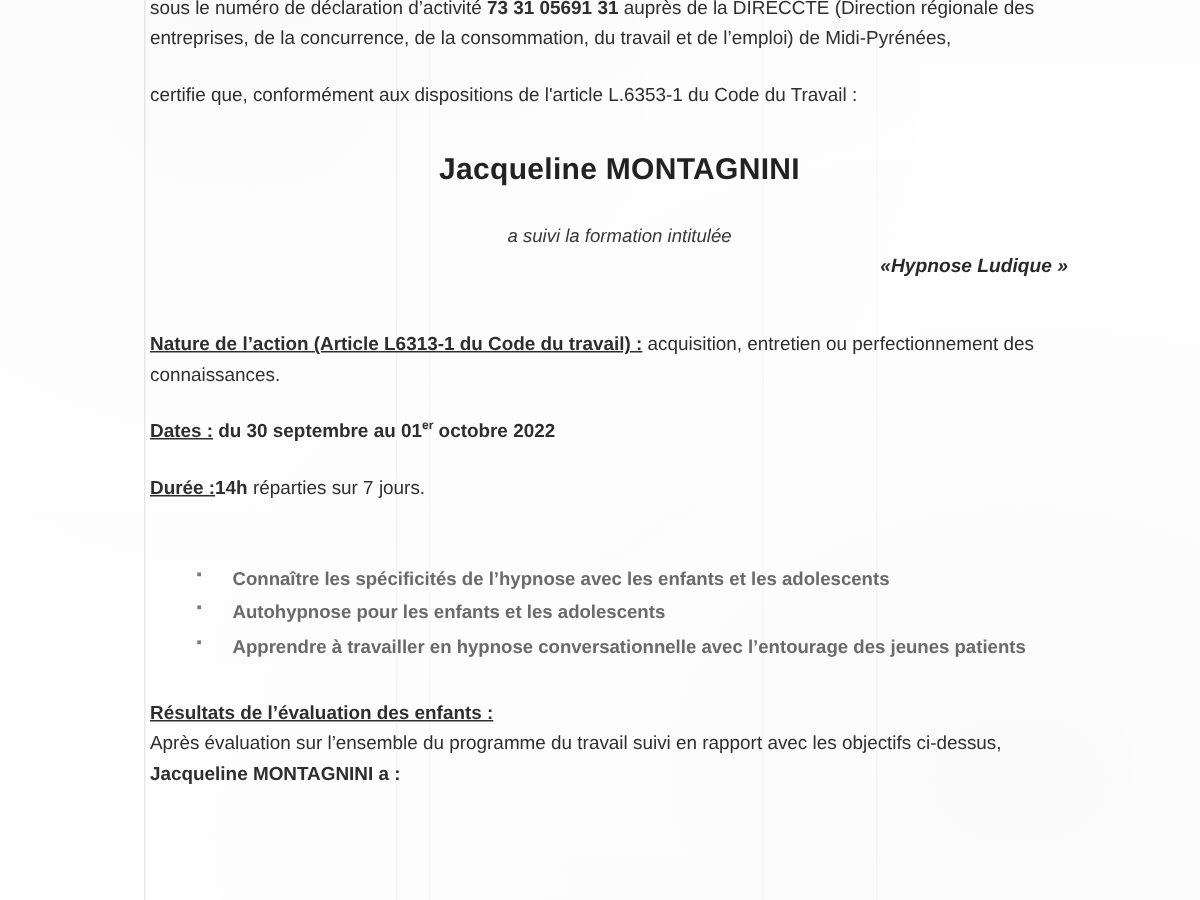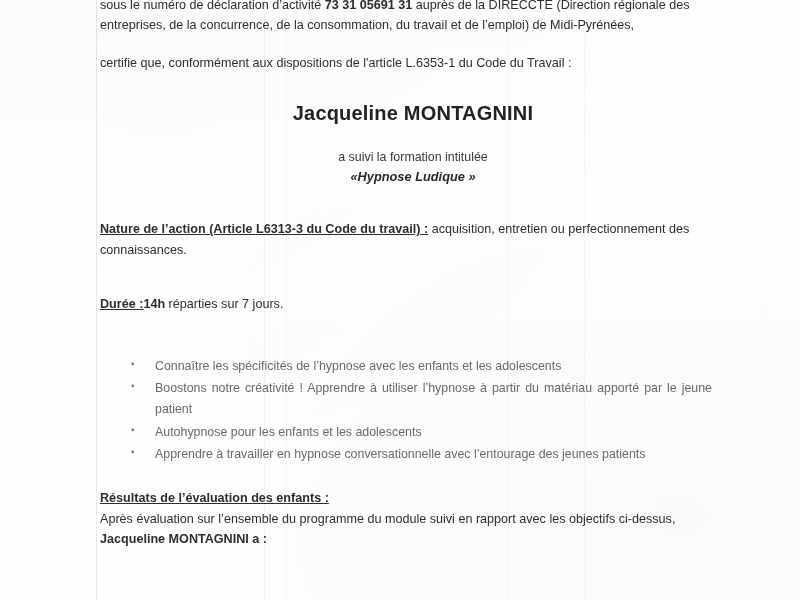--- a/index.html
+++ b/index.html
@@ -75,40 +75,43 @@
   }
 
   .centered {
     text-align: center;
     padding-left: 14px;
   }
   .course-subtitle {
     font-weight: bold;
     font-style: italic;
     font-size: 12.8px;
+    text-align: right;
   }
   .course-intro {
     font-size: 12.4px;
     color: #3a3a3a;
+    font-style: italic;
   }
 
   
   #objectives-list {
     list-style: none;
     margin: 7px 0 0 0;
     padding: 0 0 0 31px;
     color: #6a6a6a;
     font-size: 12.4px;
     line-height: 1.72;
   }
   #objectives-list li {
     position: relative;
     padding-left: 24px;
     text-align: justify;
     margin-bottom: 1px;
+    font-weight: bold;
   }
   #objectives-list li::before {
     content: "\25AA";
     position: absolute;
     left: 0;
     top: -1px;
     font-size: 10px;
     color: #7b7b7b;
   }
 
@@ -154,50 +157,52 @@
 
     <div class="spacer-md"></div>
 
     <p class="centered course-intro">a suivi la formation intitulée</p>
     <p class="centered course-subtitle">«Hypnose Ludique »</p>
 
     <div class="spacer-lg"></div>
     <div style="height:8px;"></div>
 
     <p class="para">
-      <span class="label">Nature de l’action (Article L6313-3 du Code du travail) :</span><span> acquisition, entretien ou perfectionnement des connaissances.</span>
-    </p>
-
-    <div class="spacer-md"></div>
-
+      <span class="label">Nature de l’action (Article L6313-1 du Code du travail) :</span><span> acquisition, entretien ou perfectionnement des connaissances.</span>
+    </p>
+
+    <div class="spacer-md"></div>
+
+    <p class="para">
+      <span class="label">Dates :</span><span class="bold"> du 30 septembre au 01</span><sup class="bold">er</sup><span class="bold"> octobre 2022</span>
+    </p>
 
     <div class="spacer-md"></div>
 
     <p class="para">
       <span class="label">Durée :</span><span class="bold">14h</span><span> réparties sur 7 jours.</span>
     </p>
 
     <div class="spacer-md"></div>
 
 
     <div class="spacer-md"></div>
 
 
     <ul id="objectives-list">
       <li>Connaître les spécificités de l’hypnose avec les enfants et les adolescents</li>
-      <li>Boostons notre créativité !   Apprendre à utiliser l’hypnose à partir du matériau apporté par le jeune patient</li>
       <li>Autohypnose pour les enfants et les adolescents</li>
       <li>Apprendre à travailler en hypnose conversationnelle avec l’entourage des jeunes patients</li>
     </ul>
 
     <div class="spacer-md"></div>
     <div style="height:5px;"></div>
 
     <p class="para">
       <span class="label">Résultats de l’évaluation des enfants :</span>
     </p>
 
     <p class="para results-text">
-      <span>Après évaluation sur l’ensemble du programme du module suivi en rapport avec les objectifs ci-dessus, </span><span class="bold">Jacqueline MONTAGNINI</span><span class="bold"> a :</span>
+      <span>Après évaluation sur l’ensemble du programme du travail suivi en rapport avec les objectifs ci-dessus, </span><span class="bold">Jacqueline MONTAGNINI</span><span class="bold"> a :</span>
     </p>
 
   </div>
 </div>
 
 </body></html>

